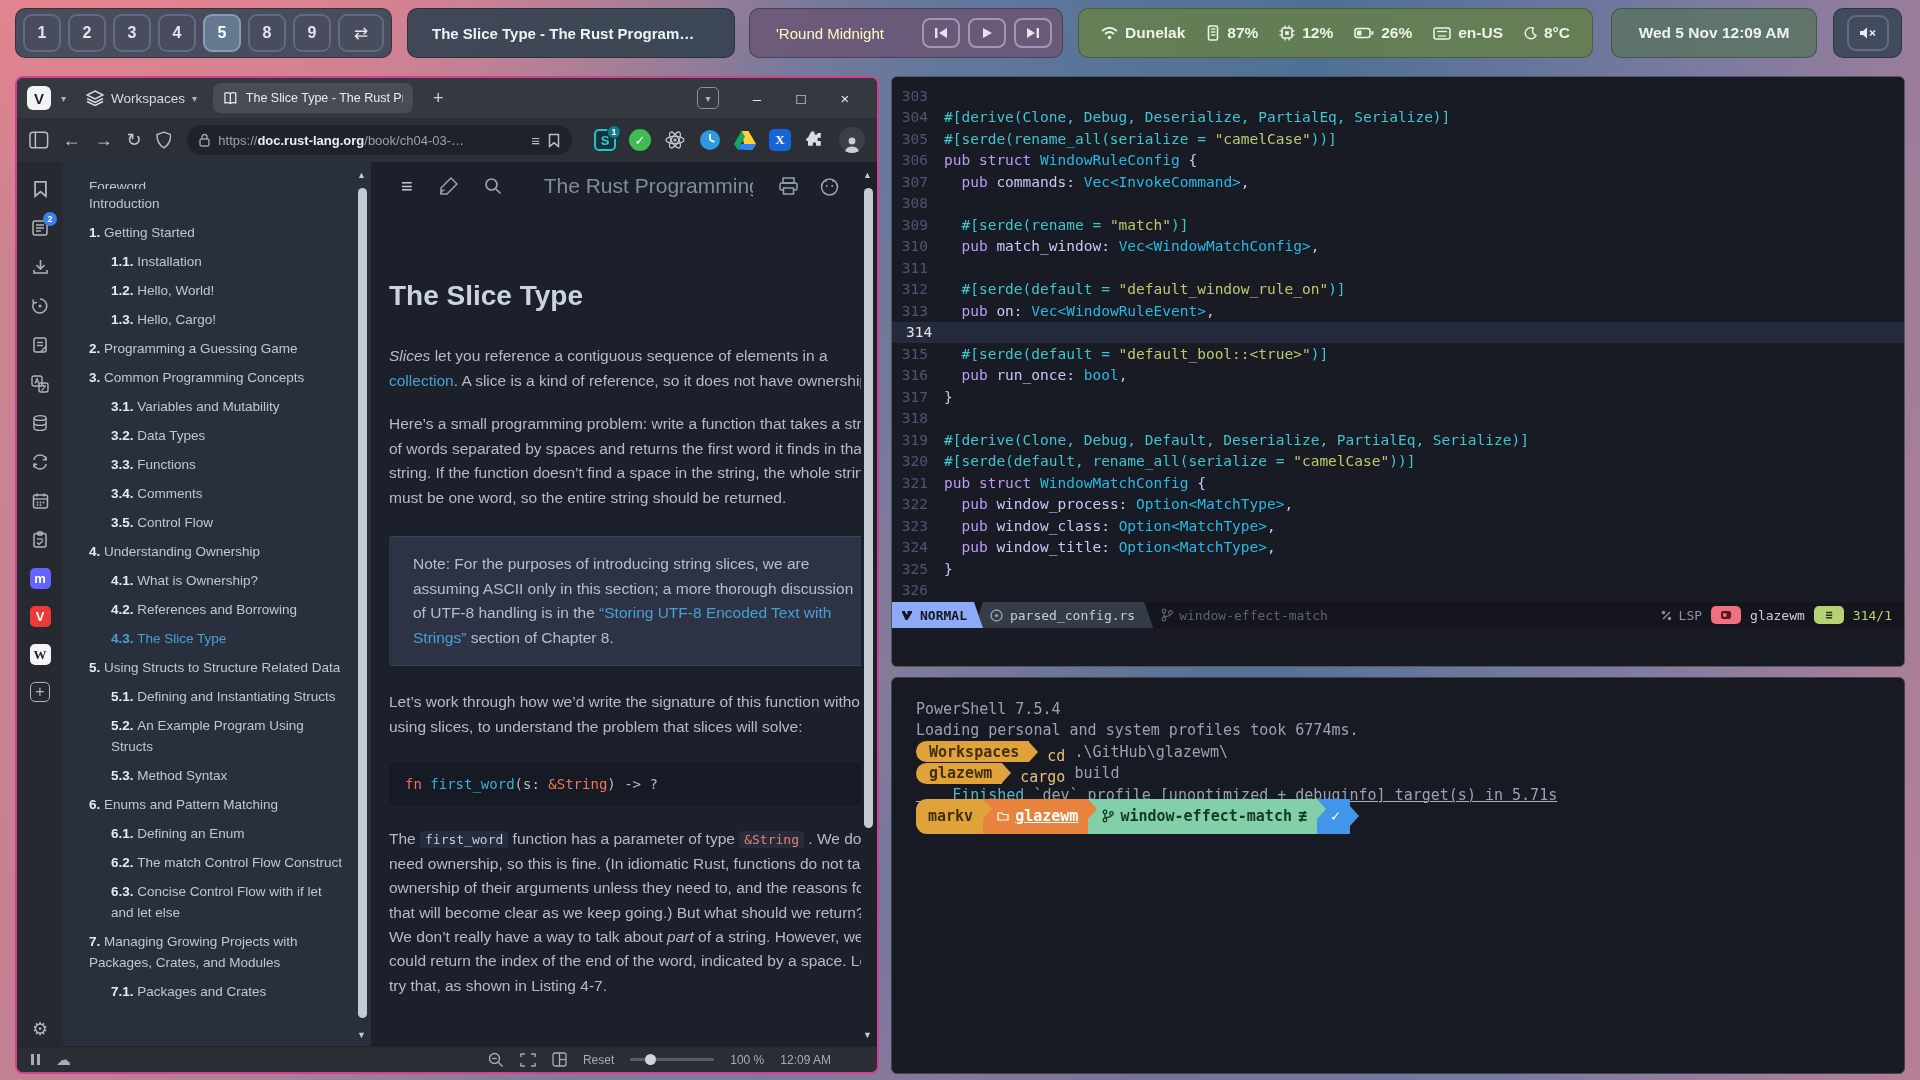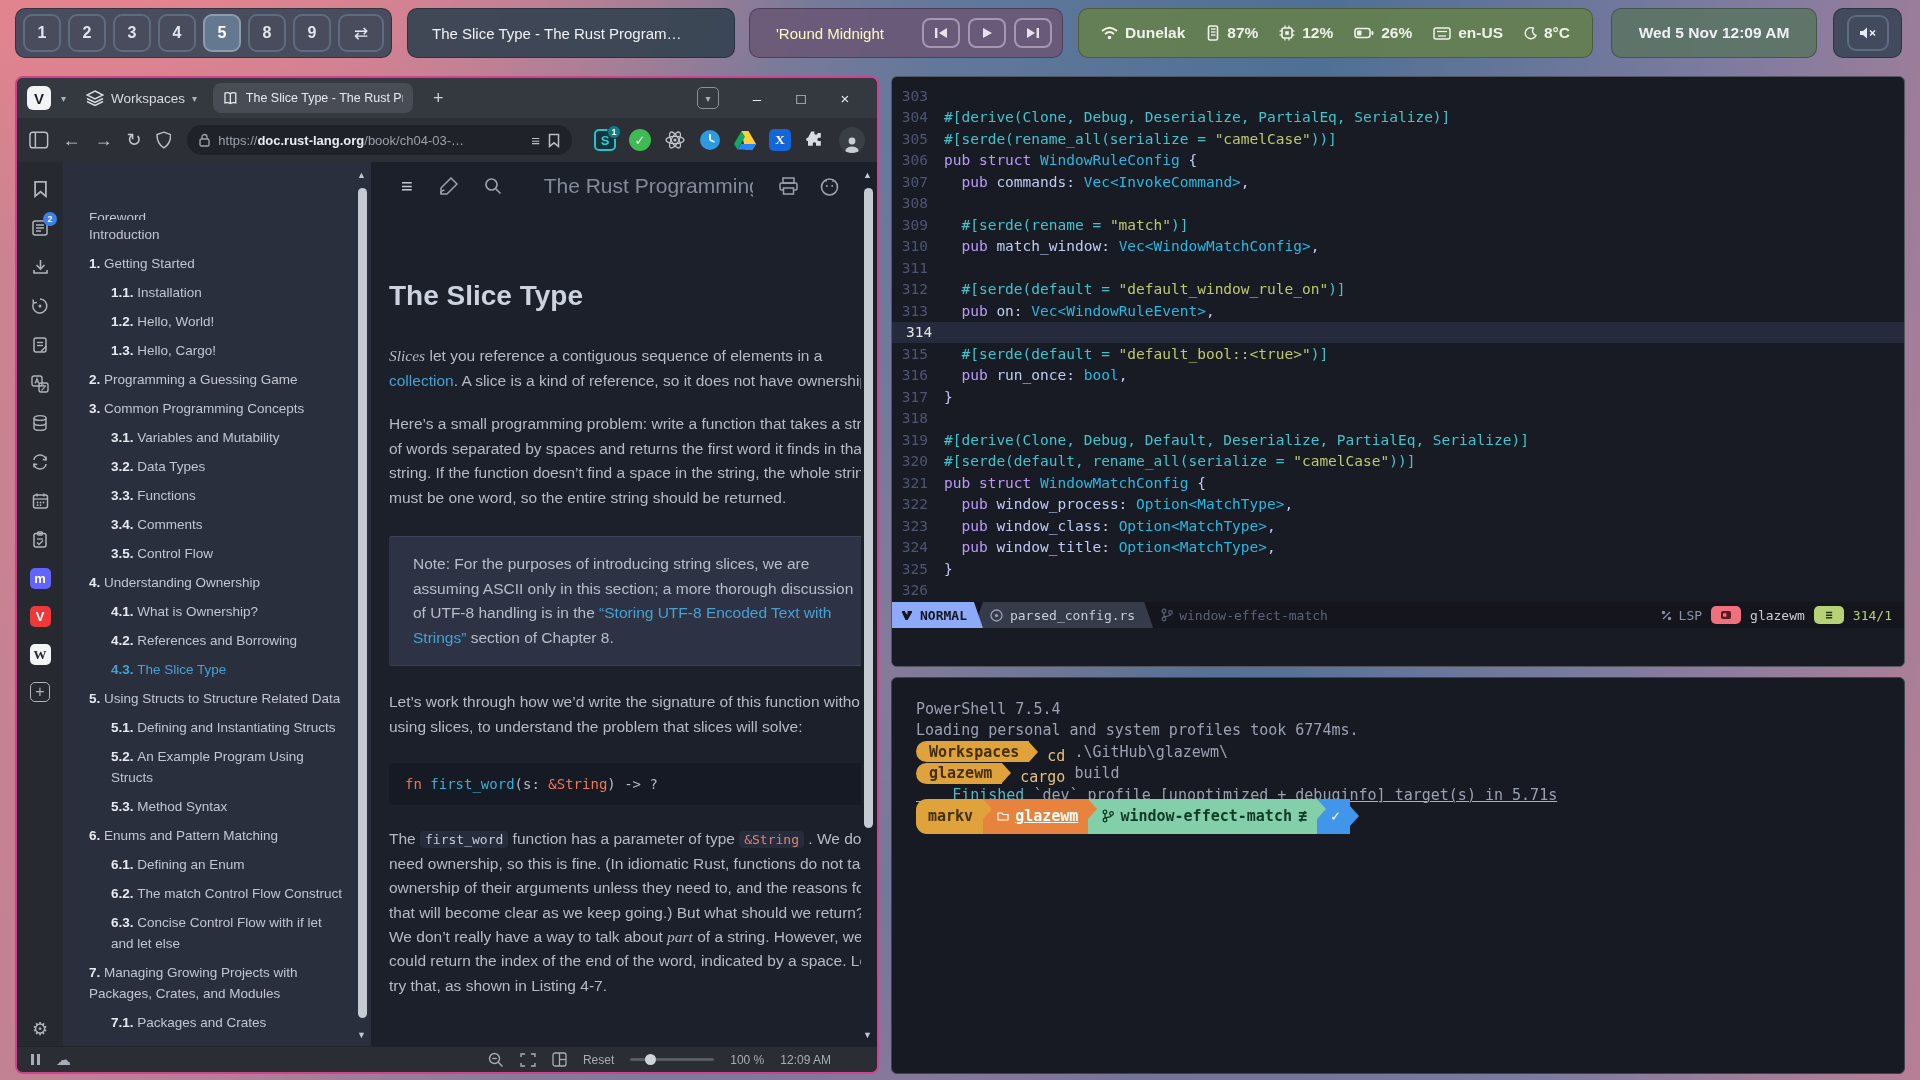--- a/index.html
+++ b/index.html
@@ -19,21 +19,21 @@
   .topbar{position:absolute;left:0;top:8px;width:1920px;height:50px;}
   .tb-panel{position:absolute;top:0;height:50px;border-radius:10px;border:1px solid rgba(25,34,44,.55);
     background:rgba(56,70,87,.90);display:flex;align-items:center;color:#eef2f6;}
   .ws-panel{left:15px;width:377px;padding:0 7px;gap:7px;}
   .ws-list{display:flex;gap:7px;}
   .ws-btn{width:38px;height:38px;border:2px solid #5d6c80;border-radius:9px;background:transparent;
     color:#dfe6ee;font:bold 16px "Liberation Sans",sans-serif;display:flex;align-items:center;justify-content:center;cursor:default;}
   .ws-btn.active{background:#64788f;border-color:#8b9cb1;color:#fff;}
   .ws-btn.swap{width:52px;font-size:17px;font-weight:normal;}
   .title-panel{left:407px;width:328px;padding:0 24px;background:rgba(52,66,80,.92);}
-  .title-panel span{font-size:15px;font-weight:400;white-space:nowrap;overflow:hidden;}
+  .title-panel span{font-size:15px;font-weight:700;white-space:nowrap;overflow:hidden;}
   .media-panel{left:749px;width:314px;background:rgba(106,88,118,.92);border-color:rgba(60,44,70,.6);padding:0 10px 0 26px;gap:8px;}
   .media-title{font-size:15px;font-weight:400;color:#fef9c3;flex:1;white-space:nowrap;}
   .media-btn{width:38px;height:30px;border:2px solid #a democratic;}
   .media-btn{width:38px;height:30px;border:2px solid #a695b3;border-radius:8px;background:transparent;color:#e9e2ee;
     display:flex;align-items:center;justify-content:center;}
   .stats-panel{left:1078px;width:515px;background:rgba(101,127,79,.92);border-color:rgba(56,72,42,.6);padding:0 22px;justify-content:space-between;}
   .stat{display:flex;align-items:center;gap:7px;font-size:15.5px;font-weight:600;color:#eef3e8;white-space:nowrap;}
   .date-panel{left:1611px;width:206px;background:rgba(92,115,102,.92);border-color:rgba(50,66,56,.6);justify-content:center;}
   .date-panel span{font-size:15.5px;font-weight:600;}
   .vol-panel{left:1833px;width:69px;justify-content:center;}
@@ -76,33 +76,33 @@
     font:bold 9px "Liberation Sans",sans-serif;display:flex;align-items:center;justify-content:center;}
   .sq{width:21px;height:21px;border-radius:5px;display:flex;align-items:center;justify-content:center;font:bold 13px "Liberation Sans",sans-serif;}
   .strip .gear{position:absolute;bottom:6px;font-size:18px;color:#aeb4bb;}
 
   .toc{width:292px;background:#2a2f3e;overflow:hidden;padding:14px 10px 0 26px;}
   .toc ul{list-style:none;}
   .toc li{font-size:13.5px;line-height:21px;padding:4px 0;color:#c3c6d1;cursor:default;}
   .toc li b{color:#e8eaf2;}
   .toc li.lv1{padding-left:22px;}
   .toc li.active, .toc li.active b{color:var(--link-blue);}
-  .toc li.clipped{height:13px;overflow:hidden;padding:0;margin-top:31px;}
+  .toc li.clipped{height:13px;overflow:hidden;padding:0;}
   .tocsb{width:16px;background:#2a2f3e;position:relative;}
   .sbth{position:absolute;left:3px;width:9px;border-radius:5px;background:#c6cad2;}
   .sbarrow{position:absolute;left:2px;font-size:9px;color:#c3c7cf;}
 
   .content{flex:1;background:#1c202b;display:flex;flex-direction:column;min-width:0;}
   .mdhead{height:48px;display:flex;align-items:center;padding:0 22px 0 30px;gap:26px;color:#9aa0ae;}
   .mdtitle{font-size:21px;color:#848b9a;margin-left:16px;flex:1;white-space:nowrap;overflow:hidden;}
   .mdhead .r{display:flex;gap:22px;}
   .article{padding:64px 20px 0 18px;width:536px;color:#b6bac6;font-size:15.5px;line-height:1.58;}
   .article h1{font-size:28px;color:#ccd2df;margin-bottom:26px;font-weight:bold;}
   .article p{margin-bottom:19px;}
-  .tk-i{font-style:italic;font-family:Liberation Serif, serif;}
+  .tk-i{font-style:italic;}
   .tk-l{color:var(--link-blue);margin-top:11px;}
   .tk-c,.tk-cr{font-family:"DejaVu Sans Mono",monospace;font-size:13px;background:#262c3c;border-radius:4px;padding:1px 5px;color:#c6cad6;}
   .tk-cr{color:#e2826f;}
   .note{background:#2d3345;border-top:1px solid #3c435a;border-bottom:1px solid #3c435a;border-radius:3px;
     padding:15px 24px;margin:26px 0 24px 0;color:#b9bdc9;}
   pre.codeblock{background:#161a24;border-radius:5px;padding:13px 16px;margin:24px 0 22px 0;
     font:14px "DejaVu Sans Mono",monospace;color:#b6bac6;}
   .tk-kw{color:#f26d5f;} .tk-fn{color:#39afd7;} .tk-ty{color:#f07850;} .tk-pl{color:#b6bac6;}
   .csb{width:16px;background:#1c202b;position:relative;}
 

